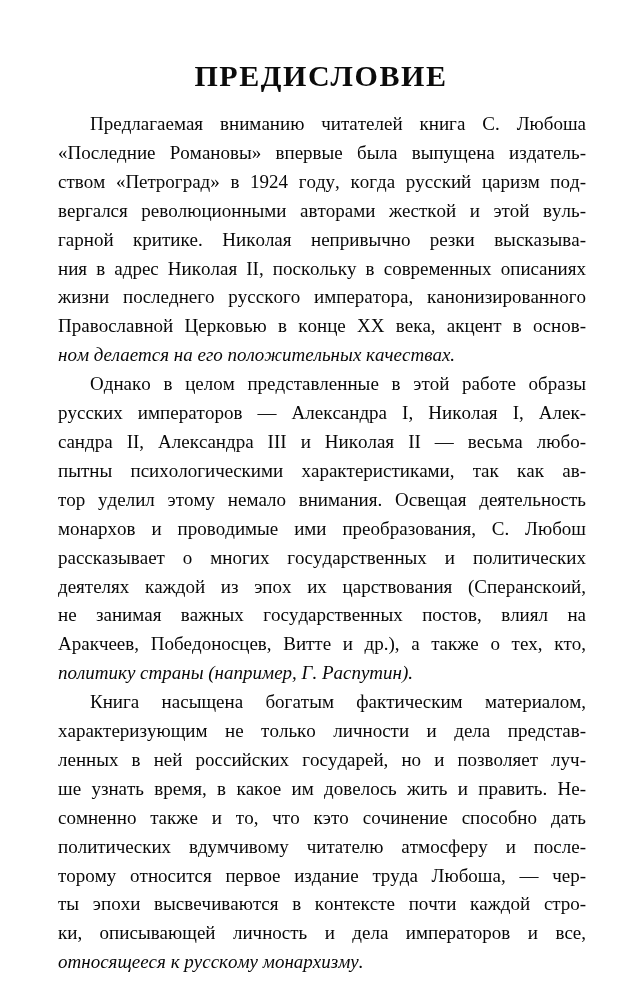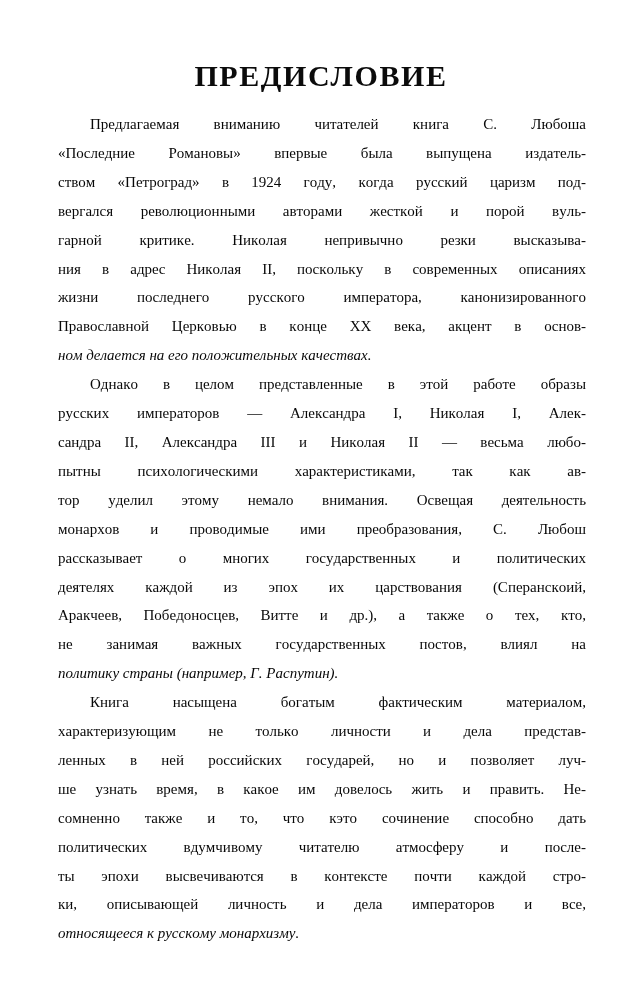--- a/index.html
+++ b/index.html
@@ -40,21 +40,21 @@
 
   .text-body {
     position: absolute;
     top: 110px;
     left: 58px;
     width: 528px;
   }
 
   .para {
     margin: 0;
-    font-size: 15px;
+    font-size: 19px;
     line-height: 28.9px;
     color: #080808;
     font-weight: 400;
   }
 
   
   .line {
     display: block;
     width: 100%;
     white-space: pre;
@@ -76,46 +76,47 @@
 
 <div class="page">
 
   <h1 class="page-title">ПРЕДИСЛОВИЕ</h1>
 
   <div class="text-body">
       <p class="para">
         <span class="line indent">Предлагаемая вниманию читателей книга С. Любоша</span>
         <span class="line">«Последние Романовы» впервые была выпущена издатель-</span>
         <span class="line">ством «Петроград» в 1924 году, когда русский царизм под-</span>
-        <span class="line">вергался революционными авторами жесткой и порой вуль-</span>
+        <span class="line">вергался революционными авторами жесткой и этой вуль-</span>
         <span class="line">гарной критике. Николая непривычно резки высказыва-</span>
         <span class="line">ния в адрес Николая II, поскольку в современных описаниях</span>
         <span class="line">жизни последнего русского императора, канонизированного</span>
         <span class="line">Православной Церковью в конце XX века, акцент в основ-</span>
         <span class="line last">ном делается на его положительных качествах.</span>
       </p>
       <p class="para">
         <span class="line indent">Однако в целом представленные в этой работе образы</span>
         <span class="line">русских императоров — Александра I, Николая I, Алек-</span>
         <span class="line">сандра II, Александра III и Николая II — весьма любо-</span>
         <span class="line">пытны психологическими характеристиками, так как ав-</span>
         <span class="line">тор уделил этому немало внимания. Освещая деятельность</span>
         <span class="line">монархов и проводимые ими преобразования, С. Любош</span>
         <span class="line">рассказывает о многих государственных и политических</span>
         <span class="line">деятелях каждой из эпох их царствования (Сперанскоий,</span>
+        <span class="line">не занимая важных государственных постов, влиял на</span>
         <span class="line">Аракчеев, Победоносцев, Витте и др.), а также о тех, кто,</span>
-        <span class="line">не занимая важных государственных постов, влиял на</span>
         <span class="line last">политику страны (например, Г. Распутин).</span>
       </p>
       <p class="para">
         <span class="line indent">Книга насыщена богатым фактическим материалом,</span>
         <span class="line">характеризующим не только личности и дела представ-</span>
         <span class="line">ленных в ней российских государей, но и позволяет луч-</span>
         <span class="line">ше узнать время, в какое им довелось жить и править. Не-</span>
         <span class="line">сомненно также и то, что кэто сочинение способно дать</span>
         <span class="line">политических вдумчивому читателю атмосферу и после-</span>
+        <span class="line">торому относится первое издание труда Любоша, — чер-</span>
         <span class="line">ты эпохи высвечиваются в контексте почти каждой стро-</span>
         <span class="line">ки, описывающей личность и дела императоров и все,</span>
         <span class="line last">относящееся к русскому монархизму.</span>
       </p>
     </div>
 
 </div>
 
 </body></html>

